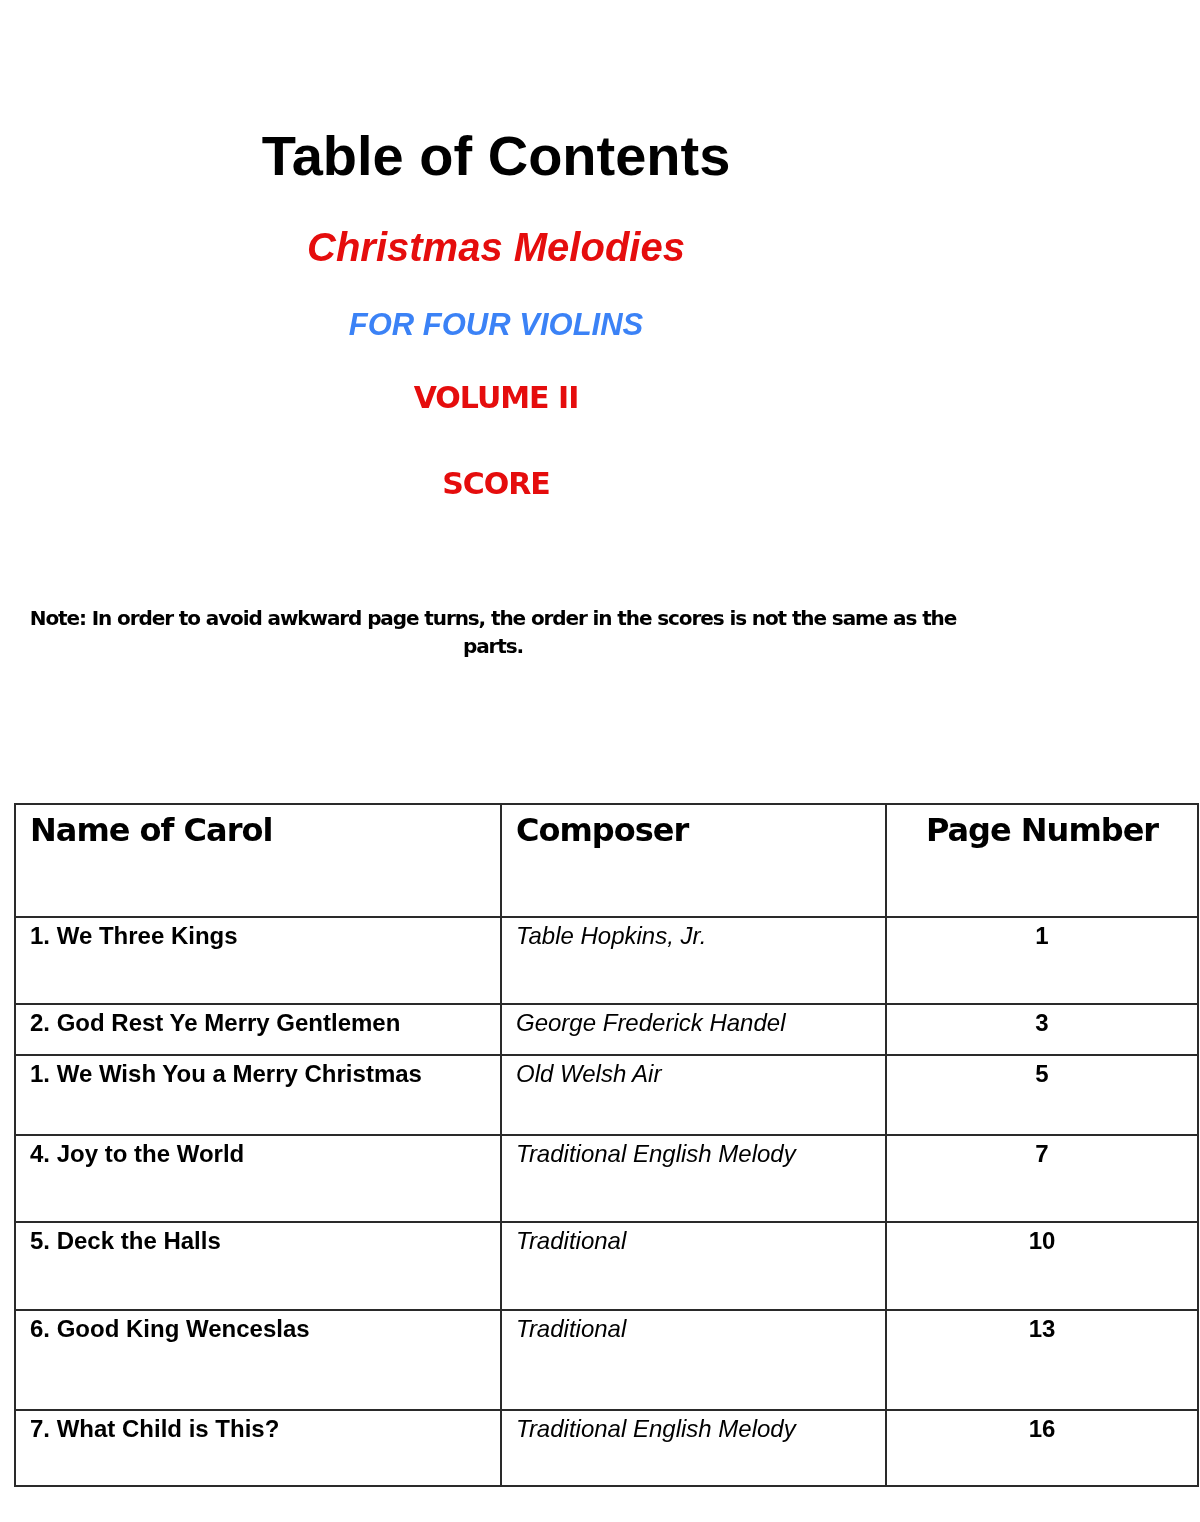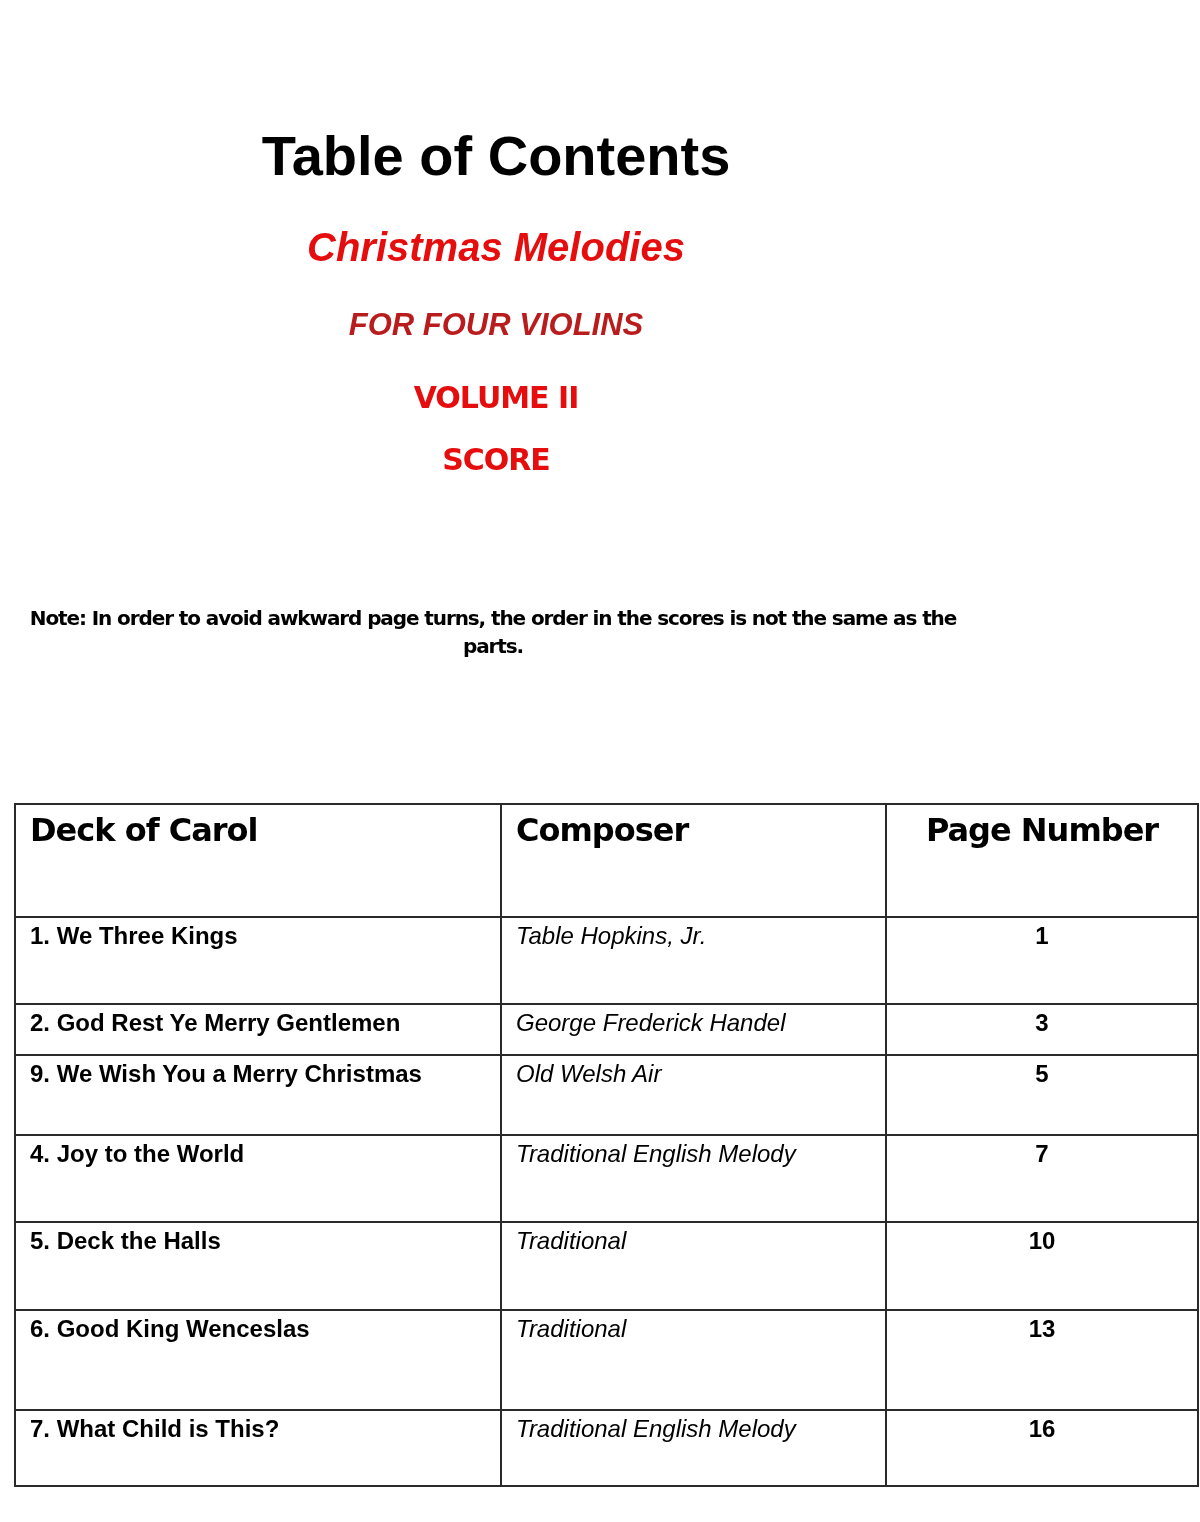--- a/index.html
+++ b/index.html
@@ -1,22 +1,22 @@
 <!DOCTYPE html>
 <html><head>
 <meta charset="utf-8">
 <style>
   html, body { margin: 0; padding: 0; background: #ffffff; }
   body { width: 1200px; height: 1522px; position: relative; overflow: hidden; color: #000; }
   .center { position: absolute; left: 0; width: 992px; text-align: center; }
   .title { top: 122px; font-family: "Liberation Sans", sans-serif; font-weight: bold; font-size: 56px; line-height: 68px; }
   .sub1 { top: 222px; font-family: "Liberation Sans", sans-serif; font-weight: bold; font-style: italic; font-size: 40px; line-height: 50px; color: #e50d0d; }
-  .sub2 { top: 305px; font-family: "Liberation Sans", sans-serif; font-weight: bold; font-style: italic; font-size: 31px; line-height: 40px; color: #b91c1c; }
+  .sub2 { top: 305px; font-family: "Liberation Sans", sans-serif; font-weight: bold; font-style: italic; font-size: 31px; line-height: 40px; color: #3b82f6; }
   .sub3 { top: 378px; font-family: "DejaVu Sans", sans-serif; font-weight: bold; font-size: 30px; line-height: 40px; color: #e50d0d; letter-spacing: -1px; }
-  .sub4 { top: 440px; font-family: "DejaVu Sans", sans-serif; font-weight: bold; font-size: 30px; line-height: 40px; color: #e50d0d; letter-spacing: -1px; }
+  .sub4 { top: 464px; font-family: "DejaVu Sans", sans-serif; font-weight: bold; font-size: 30px; line-height: 40px; color: #e50d0d; letter-spacing: -1px; }
   .note { top: 604px; font-family: "DejaVu Sans", sans-serif; font-weight: bold; font-size: 20px; line-height: 28px; letter-spacing: -1.1px; left: -3px; }
   table.toc { position: absolute; left: 14px; top: 803px; width: 1185px; border-collapse: collapse; }
   table.toc td, table.toc th { border: 2px solid #2a2a2a; vertical-align: top; padding: 0; }
   table.toc th { font-family: "DejaVu Sans", sans-serif; font-weight: bold; font-size: 32px; height: 101px; line-height: 30px; text-align: left; padding-top: 10px; letter-spacing: -1px; }
   .c1 { width: 470px; padding-left: 14px !important; }
   .c2 { width: 369px; padding-left: 14px !important; border-radius: 26px; }
   .c3 { text-align: center !important; }
   table.toc td { font-family: "Liberation Sans", sans-serif; font-size: 24px; line-height: 30px; padding-top: 3px; }
   td.name { font-weight: bold; }
   td.composer { font-style: italic; }
@@ -28,38 +28,38 @@
 <div class="center title">Table of Contents</div>
 <div class="center sub1">Christmas Melodies</div>
 <div class="center sub2">FOR FOUR VIOLINS</div>
 <div class="center sub3">VOLUME II</div>
 <div class="center sub4">SCORE</div>
 <div class="center note">Note: In order to avoid awkward page turns, the order in the scores is not the same as the parts.</div>
 
 <table class="toc">
   <thead>
     <tr>
-      <th class="c1">Deck of Carol</th>
+      <th class="c1">Name of Carol</th>
       <th class="c2">Composer</th>
       <th class="c3">Page Number</th>
     </tr>
   </thead>
   <tbody>
     <tr style="height:87px">
       <td class="name c1">1. We Three Kings</td>
       <td class="composer c2">Table Hopkins, Jr.</td>
       <td class="page">1</td>
     </tr>
     <tr style="height:51px">
       <td class="name c1">2. God Rest Ye Merry Gentlemen</td>
       <td class="composer c2">George Frederick Handel</td>
       <td class="page">3</td>
     </tr>
     <tr style="height:80px">
-      <td class="name c1">9. We Wish You a Merry Christmas</td>
+      <td class="name c1">1. We Wish You a Merry Christmas</td>
       <td class="composer c2">Old Welsh Air</td>
       <td class="page">5</td>
     </tr>
     <tr style="height:87px">
       <td class="name c1">4. Joy to the World</td>
       <td class="composer c2">Traditional English Melody</td>
       <td class="page">7</td>
     </tr>
     <tr style="height:88px">
       <td class="name c1">5. Deck the Halls</td>

